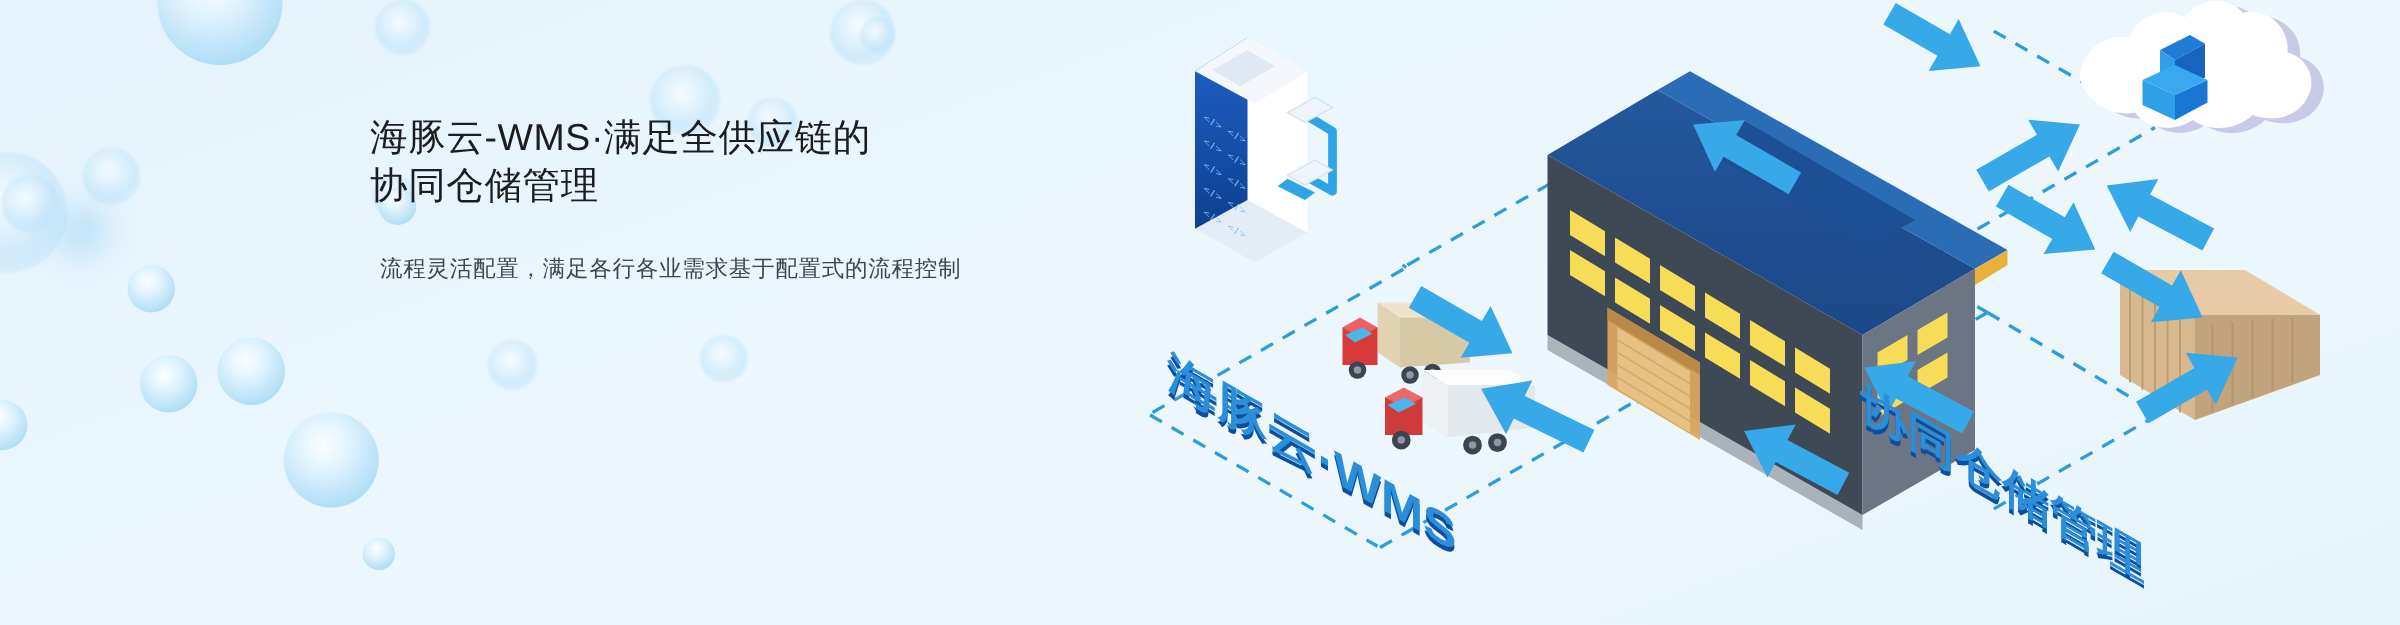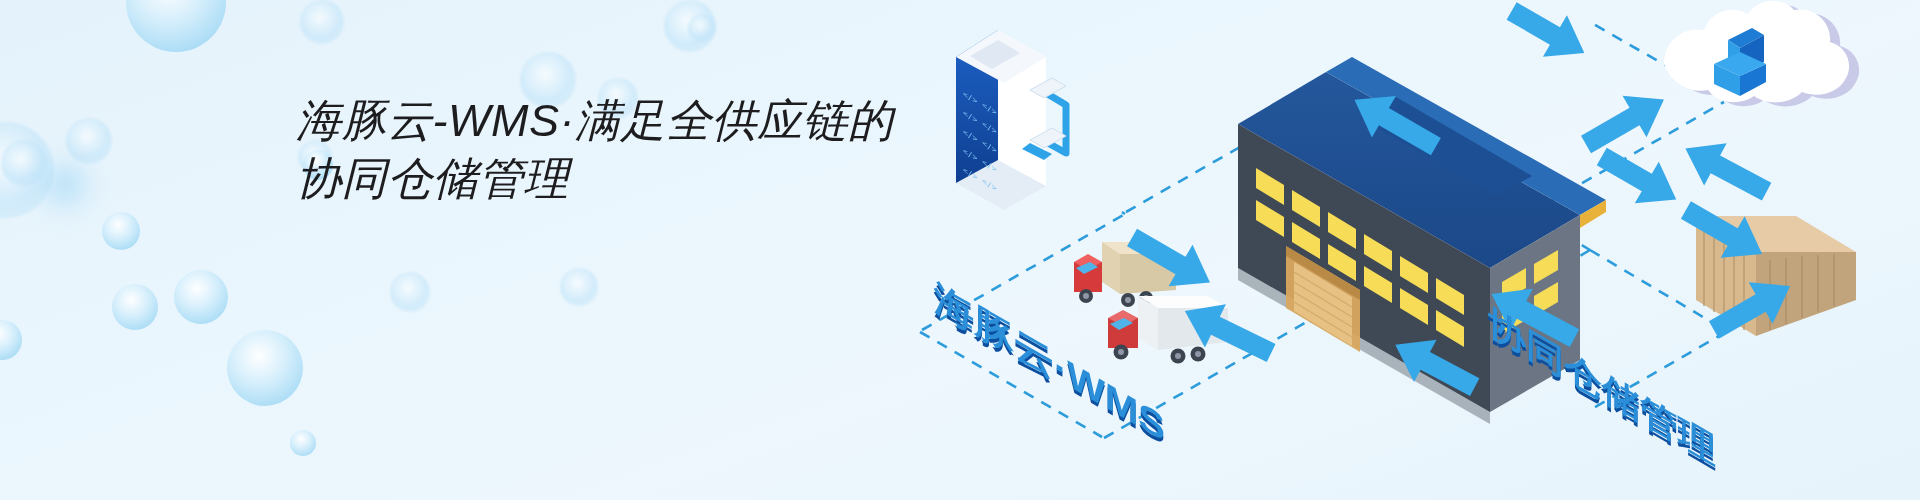--- a/index.html
+++ b/index.html
@@ -28,22 +28,22 @@
       rgba(171,219,247,.18) 100%);
     filter:blur(1px);
   }
   .bubble.blur{
     background:radial-gradient(circle,rgba(129,203,243,.55) 0%,rgba(181,224,248,.28) 45%,rgba(214,239,252,0) 75%);
     filter:blur(10px);
   }
   
   #copy{position:absolute;left:296px;top:92px;width:620px;}
   #headline{
-    font-size:45px;line-height:1.28;color:#1d1d1f;font-weight:400;
-    letter-spacing:.5px;white-space:pre-line;margin:0;font-style:italic;
+    font-size:30px;line-height:1.28;color:#1d1d1f;font-weight:400;
+    letter-spacing:.5px;white-space:pre-line;margin:0;
   }
   #subhead{
     margin:34px 0 0 8px;font-size:18px;color:#3b4550;letter-spacing:.6px;
     font-weight:400;
   }
   
   #art{position:absolute;left:890px;top:0;width:1030px;height:500px;}
   #art svg{display:block;width:1030px;height:500px;}
   .iso-label{font-weight:700;}
 </style>
@@ -69,20 +69,21 @@
   <div class="bubble soft" style="left:598px;top:78px;width:40px;height:40px;"></div>
   <div class="bubble soft" style="left:664px;top:0px;width:52px;height:52px;"></div>
   <div class="bubble soft" style="left:390px;top:272px;width:40px;height:40px;"></div>
   <div class="bubble soft" style="left:560px;top:268px;width:38px;height:38px;"></div>
   <div class="bubble soft" style="left:688px;top:14px;width:28px;height:28px;"></div>
   <div class="bubble" style="left:290px;top:430px;width:26px;height:26px;"></div>
 
   <div id="copy">
     <h1 id="headline">海豚云-WMS·满足全供应链的
 协同仓储管理</h1>
+    <p id="subhead">流程灵活配置，满足各行各业需求基于配置式的流程控制</p>
   </div>
 
   <div id="art">
     <svg viewBox="0 0 1030 500" xmlns="http://www.w3.org/2000/svg">
       <defs>
         <linearGradient id="gServer" x1="0" y1="0" x2="0" y2="1">
           <stop offset="0%" stop-color="#1e63c8"></stop>
             <stop offset="100%" stop-color="#0f3f91"></stop>
         </linearGradient>
         <linearGradient id="gCloudArrow" x1="0" y1="0" x2="1" y2="1">

